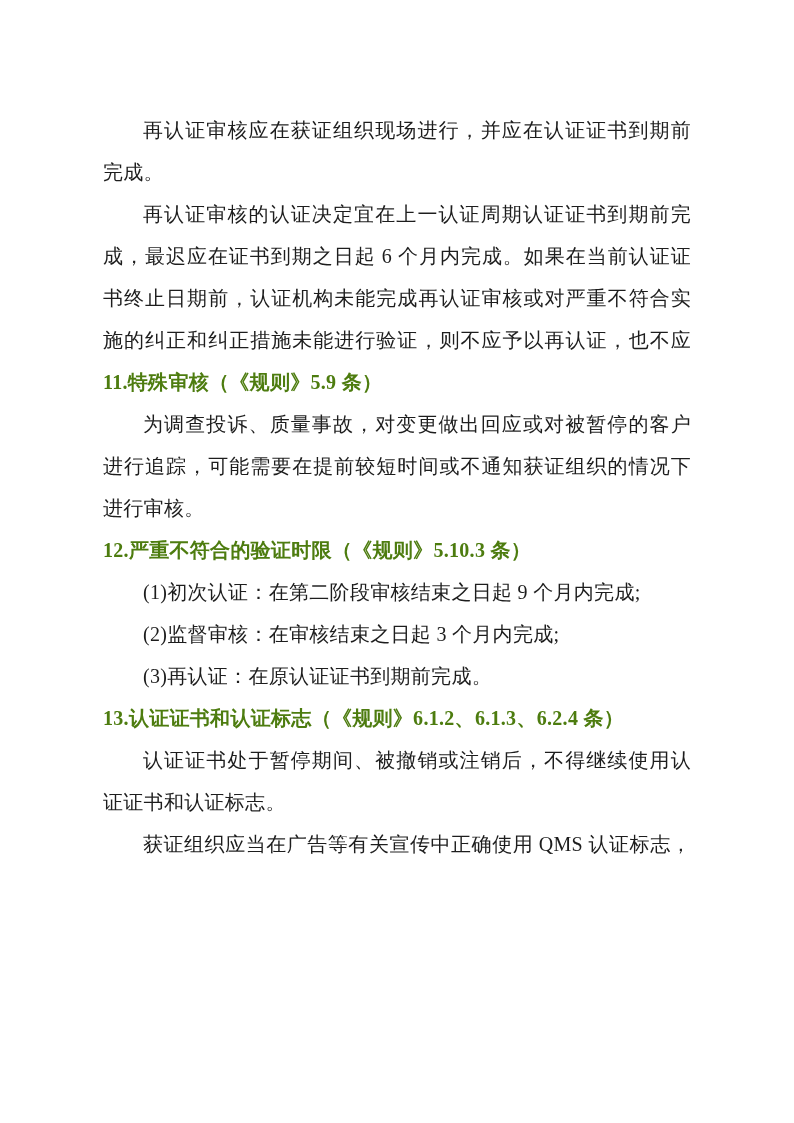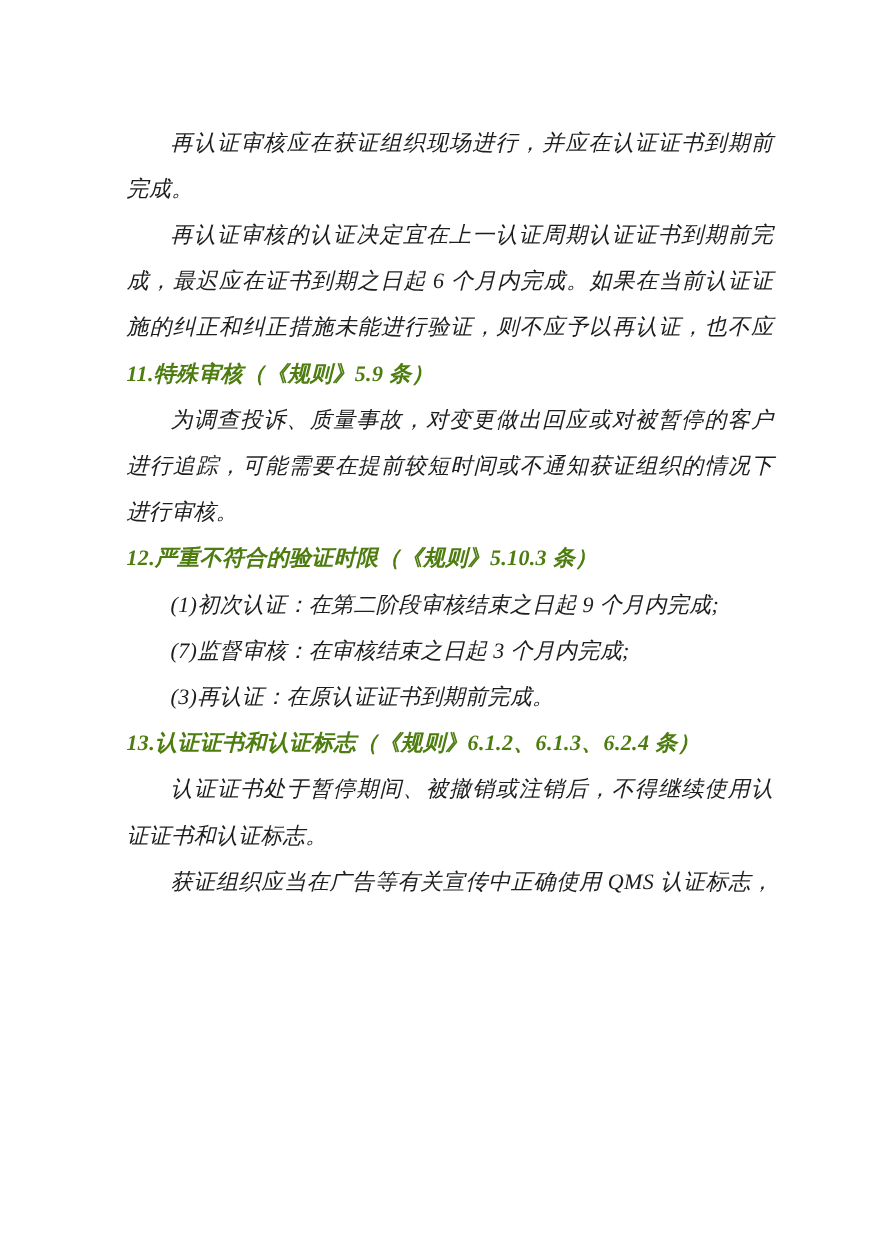--- a/index.html
+++ b/index.html
@@ -10,24 +10,23 @@
   .page {
     position: relative;
     width: 794px;
     height: 1123px;
     background: #ffffff;
     overflow: hidden;
     font-family: "Liberation Serif", "DejaVu Serif", serif;
   }
   .text-col {
     position: absolute;
-    left: 115px;
+    left: 103px;
     top: 109px;
     width: 588px;
-    font-style: italic;
   }
   .line {
     height: 42px;
     line-height: 42px;
     font-size: 20px;
     color: #1d1d1d;
     letter-spacing: 0.3px;
     white-space: normal;
     overflow: visible;
   }
@@ -50,20 +49,21 @@
   <div class="text-col">
 
     <div>
       <div class="line indent fill">再认证审核应在获证组织现场进行，并应在认证证书到期前</div>
       <div class="line">完成。</div>
     </div>
 
     <div>
       <div class="line indent fill">再认证审核的认证决定宜在上一认证周期认证证书到期前完</div>
       <div class="line fill">成，最迟应在证书到期之日起 6 个月内完成。如果在当前认证证</div>
+      <div class="line fill">书终止日期前，认证机构未能完成再认证审核或对严重不符合实</div>
       <div class="line fill">施的纠正和纠正措施未能进行验证，则不应予以再认证，也不应</div>
     </div>
 
     <div>
       <div class="line heading">11.特殊审核（《规则》5.9 条）</div>
     </div>
 
     <div>
       <div class="line indent fill">为调查投诉、质量事故，对变更做出回应或对被暂停的客户</div>
       <div class="line fill">进行追踪，可能需要在提前较短时间或不通知获证组织的情况下</div>
@@ -73,21 +73,21 @@
 
     <div>
       <div class="line heading">12.严重不符合的验证时限（《规则》5.10.3 条）</div>
     </div>
 
     <div>
       <div class="line indent">(1)初次认证：在第二阶段审核结束之日起 9 个月内完成;</div>
     </div>
 
     <div>
-      <div class="line indent">(7)监督审核：在审核结束之日起 3 个月内完成;</div>
+      <div class="line indent">(2)监督审核：在审核结束之日起 3 个月内完成;</div>
     </div>
 
     <div>
       <div class="line indent">(3)再认证：在原认证证书到期前完成。</div>
     </div>
 
     <div>
       <div class="line heading">13.认证证书和认证标志（《规则》6.1.2、6.1.3、6.2.4 条）</div>
     </div>
 

